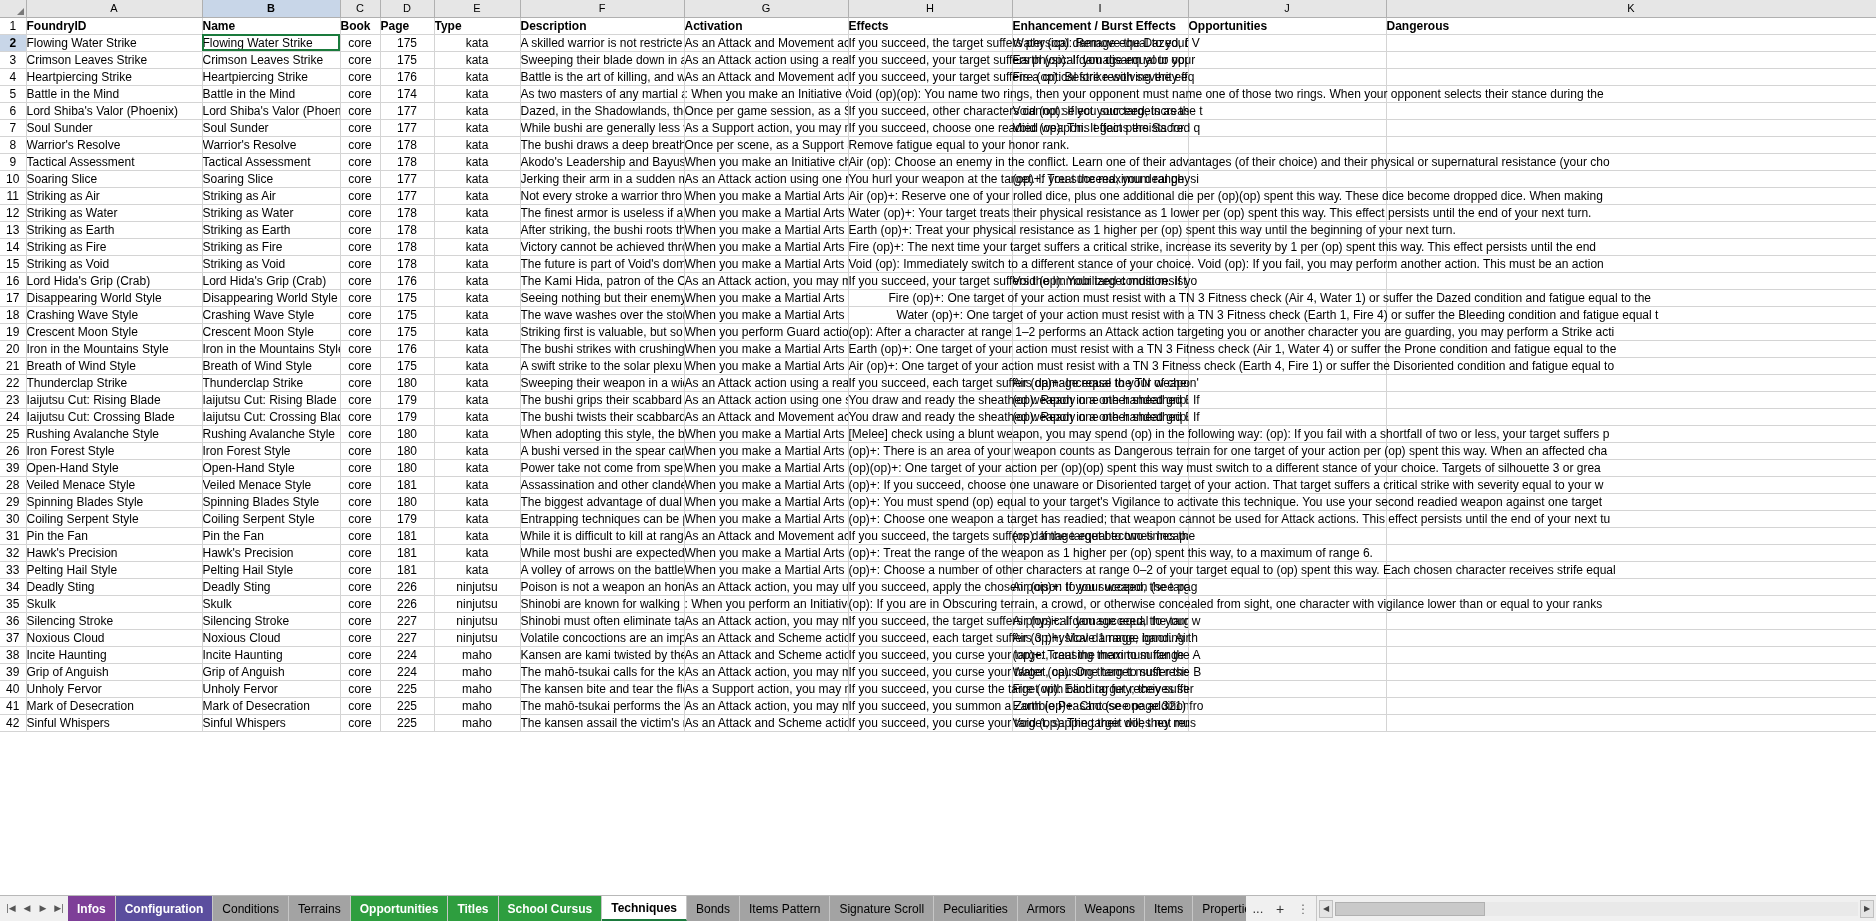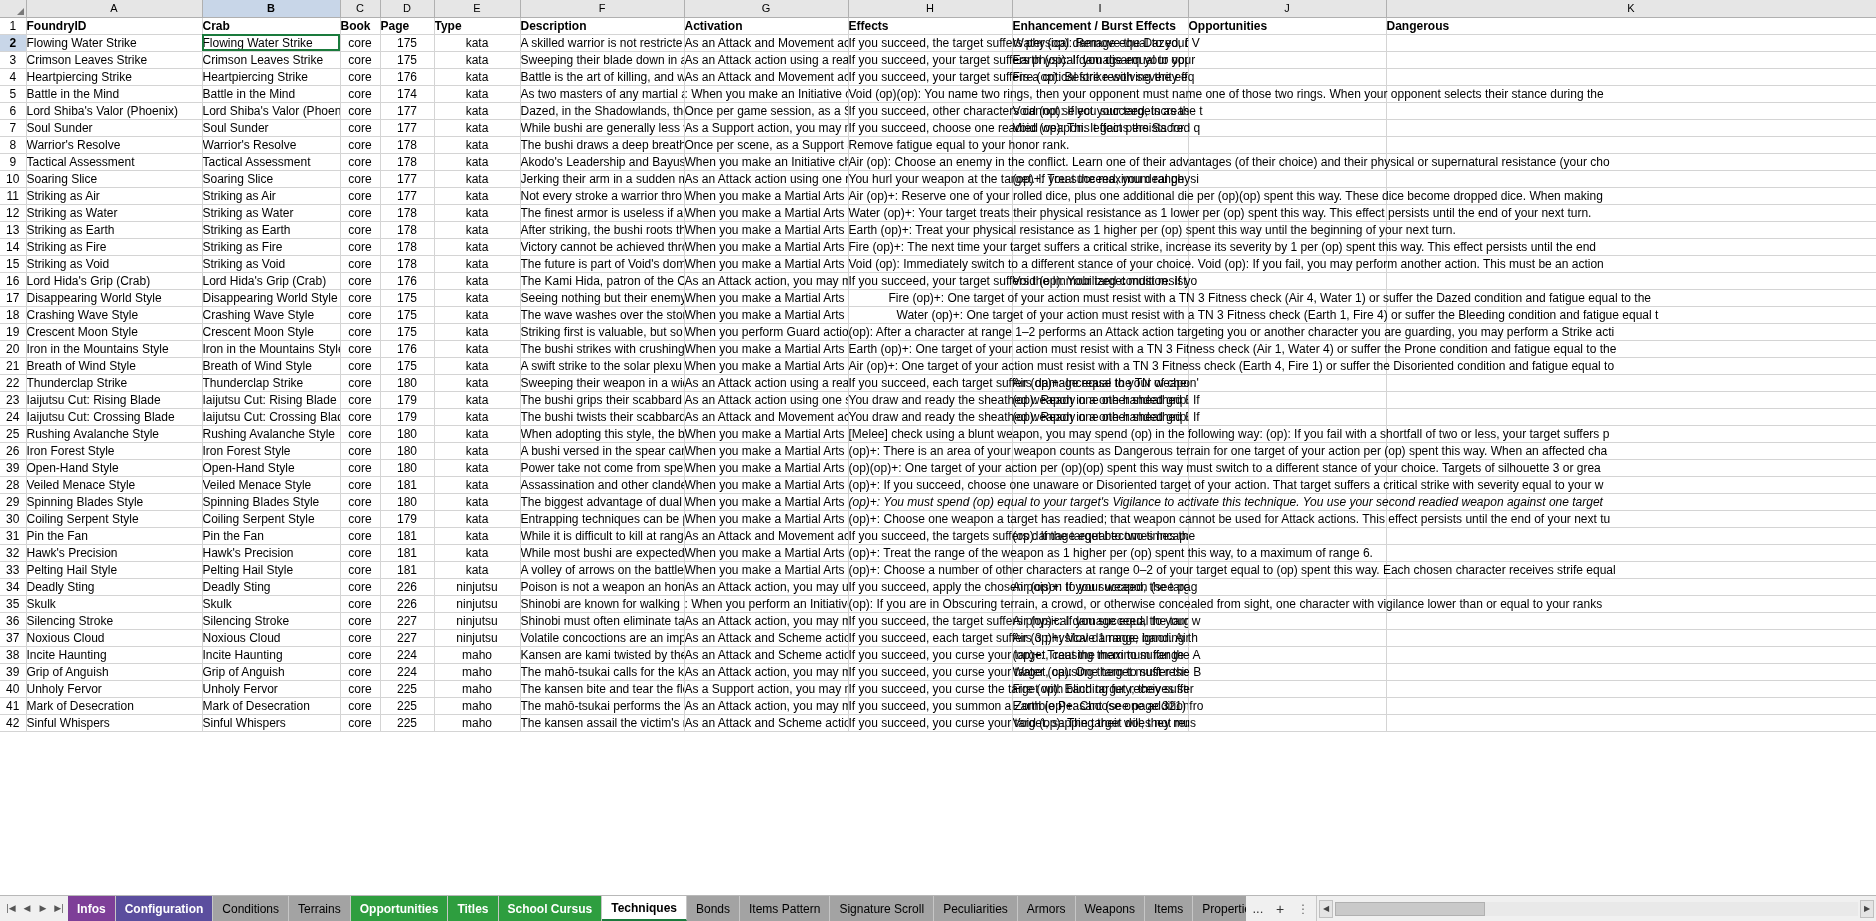--- a/index.html
+++ b/index.html
@@ -184,21 +184,21 @@
             <td>F</td>
             <td>G</td>
             <td>H</td>
             <td>I</td>
             <td>J</td>
             <td>K</td>
           </tr>
         <tr class="datarow" id="hdr-data-row">
             <td class="rowhdr">1</td>
             <td style="font-weight: bold;">FoundryID</td>
-            <td style="font-weight: bold;">Crab</td>
+            <td style="font-weight: bold;">Name</td>
             <td style="font-weight: bold;">Book</td>
             <td style="font-weight: bold;">Page</td>
             <td style="font-weight: bold;">Type</td>
             <td style="font-weight: bold;">Description</td>
             <td style="font-weight: bold;">Activation</td>
             <td style="font-weight: bold;">Effects</td>
             <td style="font-weight: bold;">Enhancement / Burst Effects</td>
             <td style="font-weight: bold;">Opportunities</td>
             <td style="font-weight: bold;">Dangerous</td>
           </tr>
@@ -584,21 +584,21 @@
           </tr>
           <tr class="datarow">
             <td class="rowhdr">29</td>
             <td>Spinning Blades Style</td>
             <td>Spinning Blades Style</td>
             <td class="c-center">core</td>
             <td class="c-center">180</td>
             <td class="c-center">kata</td>
             <td>The biggest advantage of dual w</td>
             <td>When you make a Martial Arts [</td>
-            <td colspan="1" style="overflow: visible; position: relative; z-index: 1; font-style: italic;">(op)+: You must spend (op) equal to your target's Vigilance to activate this technique. You use your second readied weapon against one target</td>
+            <td colspan="1" style="overflow: visible; position: relative; z-index: 1;">(op)+: You must spend (op) equal to your target's Vigilance to activate this technique. You use your second readied weapon against one target</td>
             <td></td>
             <td></td>
             <td></td>
           </tr>
           <tr class="datarow">
             <td class="rowhdr">30</td>
             <td>Coiling Serpent Style</td>
             <td>Coiling Serpent Style</td>
             <td class="c-center">core</td>
             <td class="c-center">179</td>

